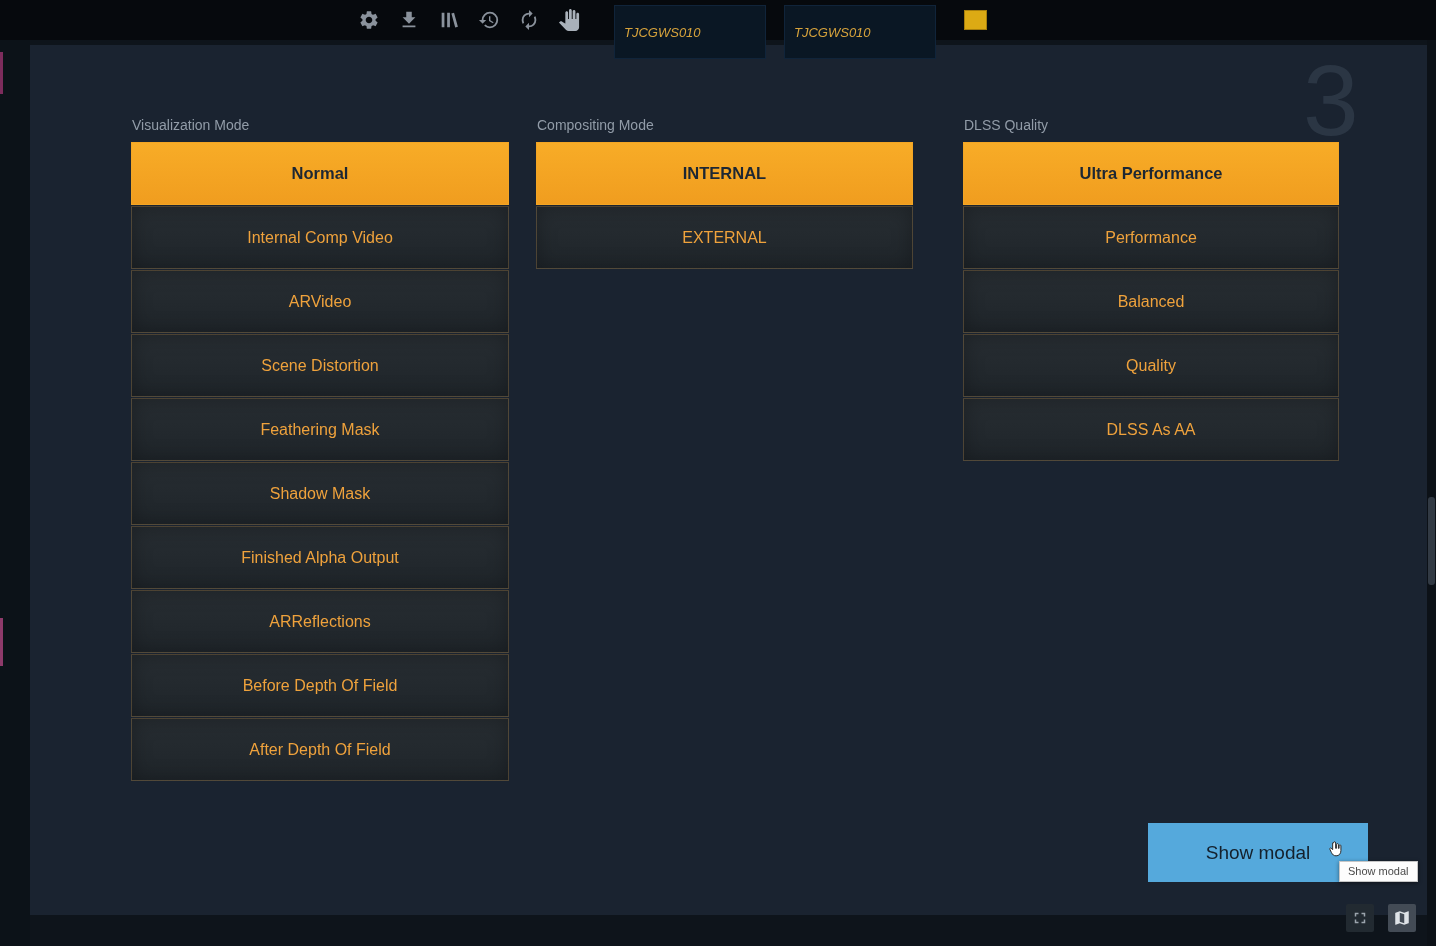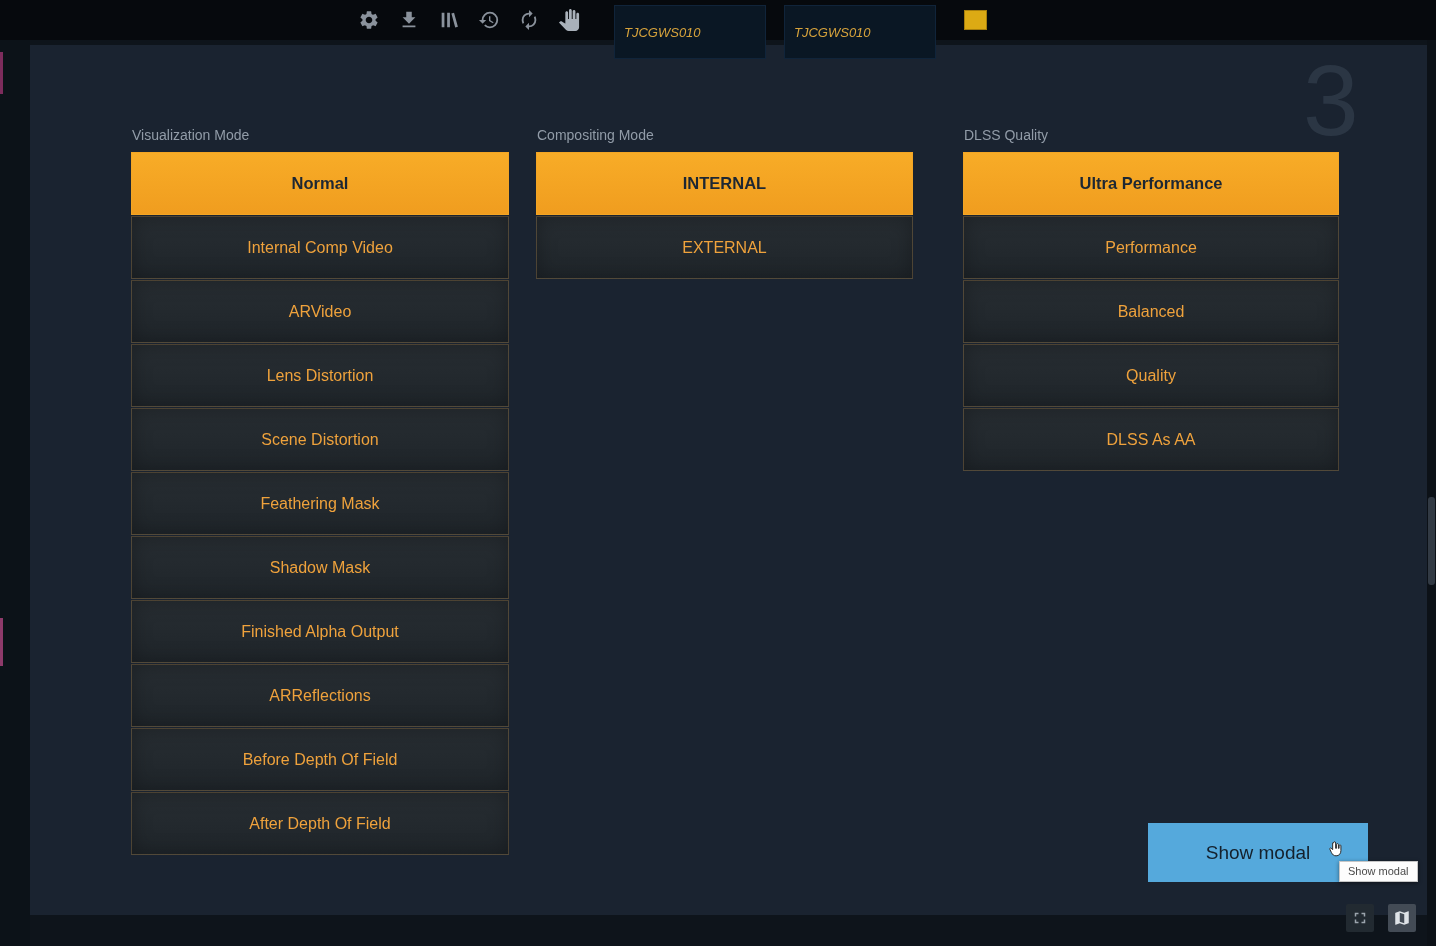--- a/index.html
+++ b/index.html
@@ -34,21 +34,21 @@
   .pink-b{left:0;top:618px;height:48px;}
   .right-strip{position:absolute;left:1427px;top:40px;width:9px;height:906px;background:#0c1117;}
   .scroll-thumb{position:absolute;left:1428px;top:497px;width:7px;height:88px;background:#323a44;border-radius:3px;cursor:pointer;}
   
   .panel{position:absolute;left:30px;top:45px;width:1397px;height:870px;background:#1a2330;}
   .watermark{
     position:absolute;left:1303px;top:50px;font-size:100px;line-height:1;
     font-weight:200;color:#2b3644;user-select:none;
   }
   
-  .btn-col{position:absolute;top:126px;}
+  .btn-col{position:absolute;top:116px;}
   .col-0{left:131px;width:378px;}
   .col-1{left:536px;width:377px;}
   .col-2{left:941px;width:376px;padding-left:22px;}
   .col-label{color:#929ca8;font-size:14px;line-height:18px;margin-bottom:8px;padding-left:1px;}
   .opt-btn{
     display:block;width:100%;height:63px;margin-bottom:1px;
     background:linear-gradient(180deg,#272d32,#1f252a);
     border:1px solid rgba(235,175,80,0.22);
     box-shadow:inset 0 0 20px rgba(0,0,0,0.28);
     color:#efa23c;font-size:16px;font-family:inherit;cursor:pointer;
@@ -133,21 +133,20 @@
 
 <div class="panel"></div>
 <div class="watermark">3</div>
 
 <div>
     <div class="btn-col col-0">
       <div class="col-label">Visualization Mode</div>
       <button type="button" class="opt-btn selected">Normal</button>
       <button type="button" class="opt-btn">Internal Comp Video</button>
       <button type="button" class="opt-btn">ARVideo</button>
-      <button type="button" class="opt-btn">Lens Distortion</button>
       <button type="button" class="opt-btn">Scene Distortion</button>
       <button type="button" class="opt-btn">Feathering Mask</button>
       <button type="button" class="opt-btn">Shadow Mask</button>
       <button type="button" class="opt-btn">Finished Alpha Output</button>
       <button type="button" class="opt-btn">ARReflections</button>
       <button type="button" class="opt-btn">Before Depth Of Field</button>
       <button type="button" class="opt-btn">After Depth Of Field</button>
     </div>
     <div class="btn-col col-1">
       <div class="col-label">Compositing Mode</div>

